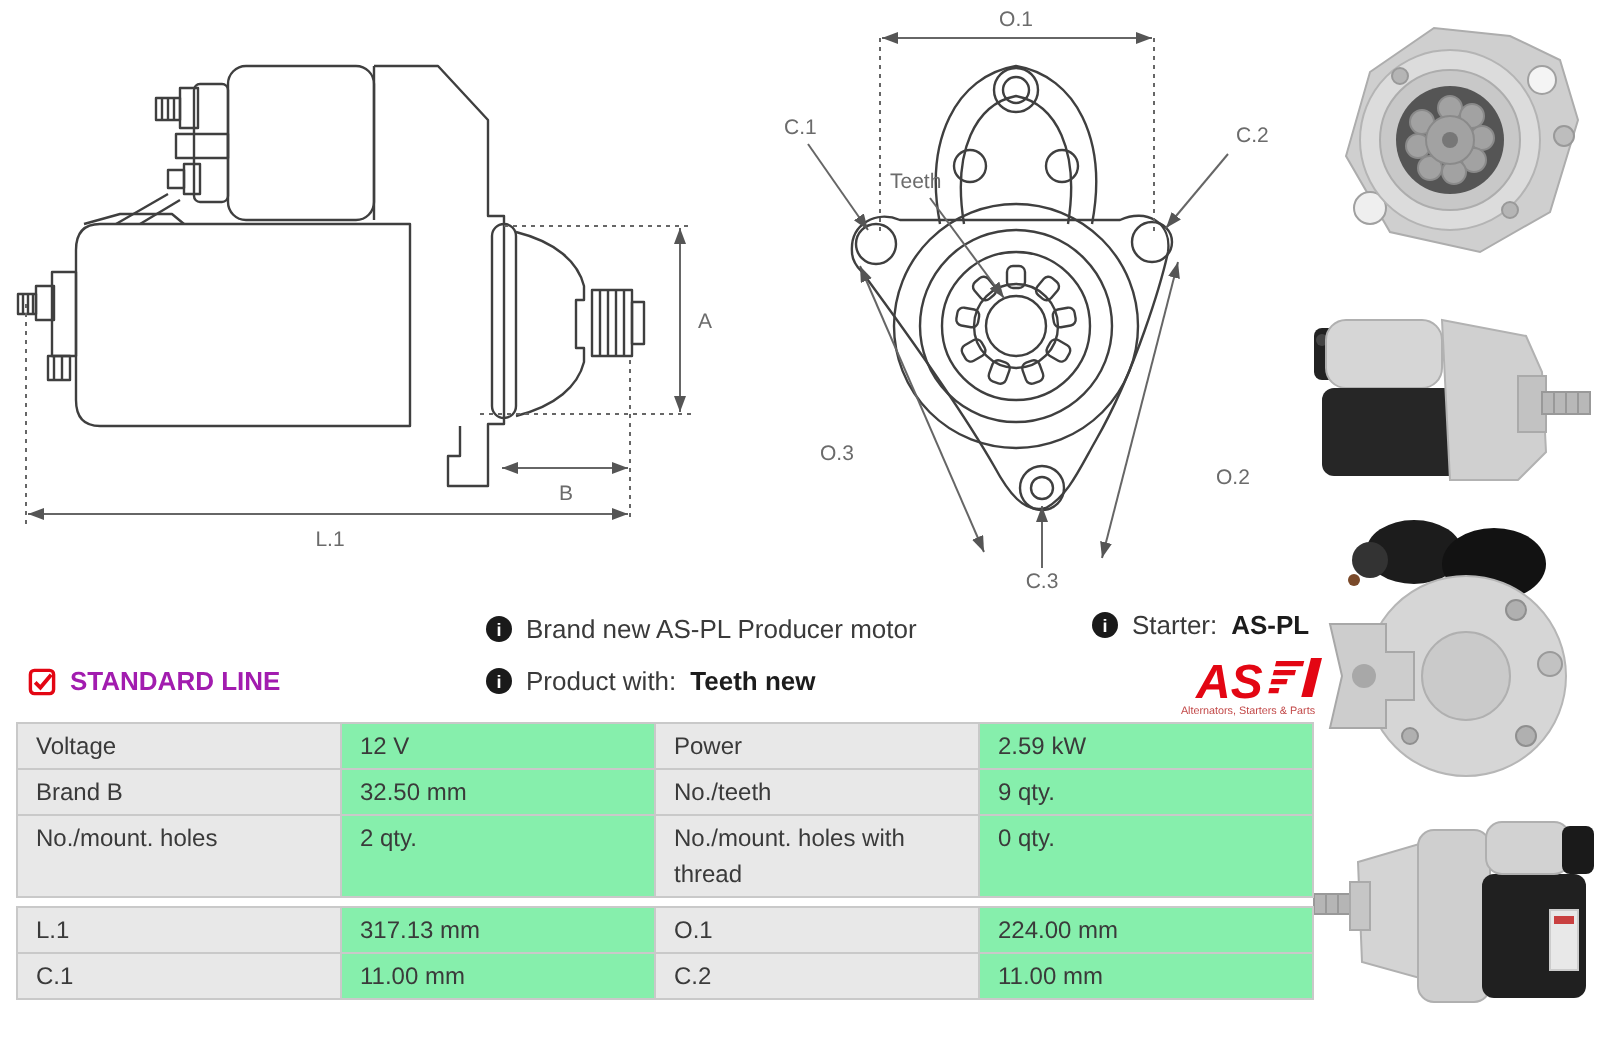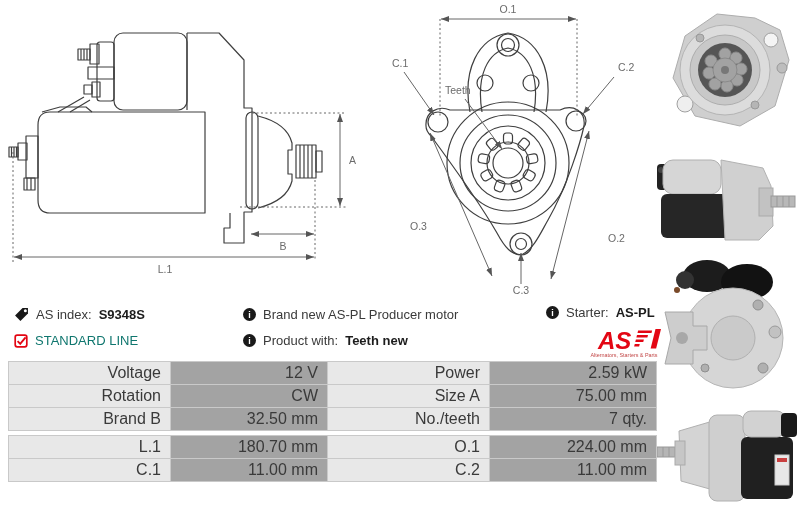--- a/index.html
+++ b/index.html
@@ -2,30 +2,30 @@
 <html><head>
 <meta charset="utf-8">
 <style>
   html,body{margin:0;padding:0;background:#fff;}
   #page{position:relative;width:800px;height:523px;background:#fff;overflow:hidden;
         font-family:"Liberation Sans",sans-serif;color:#3a3a3a;}
   .abs{position:absolute;}
   
   .hdr-item{position:absolute;display:flex;align-items:center;gap:7px;font-size:13px;white-space:nowrap;}
   .hdr-item b{color:#1c1c1c;}
-  .red{color:#0f766e;font-weight:normal;}
+  .red{color:#a21caf;font-weight:bold;}
   .info-ic{display:inline-flex;width:13px;height:13px;border-radius:50%;background:#1a1a1a;color:#fff;
            font-size:9px;font-weight:bold;align-items:center;justify-content:center;flex:0 0 13px;}
   
   .spec{position:absolute;left:8px;top:361px;width:648px;}
   table.sp{border-collapse:collapse;width:648px;table-layout:fixed;}
-  table.sp td{border:1px solid #c9c9c9;font-size:16px;line-height:18px;padding:2px 9px;
-              vertical-align:top;text-align:right;}
+  table.sp td{border:1px solid #c9c9c9;font-size:12px;line-height:18px;padding:2px 9px;
+              vertical-align:top;text-align:left;}
   td.lbl{background:#e8e8e8;}
-  td.val{background:#a3a3a3;}
+  td.val{background:#86efac;}
   table.sp.dims{margin-top:4px;}
   
   .photo{position:absolute;left:655px;width:145px;}
 </style>
 </head>
 <body>
 
 <div id="page">
 
   <svg class="abs" style="left:0;top:0" width="360" height="300" viewBox="0 0 360 300">
@@ -221,28 +221,20 @@
     <path d="M24,36 L58,26 L62,96 L26,86 Z" fill="#d4d4d4" stroke="#b0b0b0"></path>
     <rect x="20" y="46" width="10" height="24" fill="#c6c6c6" stroke="#aaa"></rect>
     <rect x="54" y="20" width="36" height="86" rx="8" fill="#cfcfcf" stroke="#b0b0b0"></rect>
     <rect x="86" y="42" width="52" height="62" rx="6" fill="#202020"></rect>
     <rect x="120" y="60" width="14" height="30" fill="#e8e8e8" stroke="#ccc"></rect>
     <rect x="122" y="63" width="10" height="4" fill="#c94040"></rect>
     <rect x="88" y="16" width="42" height="26" rx="8" fill="#d2d2d2" stroke="#b0b0b0"></rect>
     <rect x="126" y="18" width="16" height="24" rx="4" fill="#1a1a1a"></rect>
   </svg>
 
-  <div class="hdr-item" style="left:14px;top:307px">
-    <svg width="15" height="15" viewBox="0 0 14 14">
-      <path d="M1,8 L8,1 L13,1 L13,6 L6,13 Z" fill="#181818"></path>
-      <circle cx="10.6" cy="3.4" r="1.4" fill="#fff"></circle>
-    </svg>
-    <span>AS index:</span>
-      <b>S9348S</b>
-  </div>
 
   <div class="hdr-item" style="left:14px;top:333px">
     <svg width="14" height="14" viewBox="0 0 14 14">
       <rect x="1.2" y="1.2" width="11.6" height="11.6" rx="2" fill="none" stroke="#e30613" stroke-width="1.7"></rect>
       <path d="M3.6,7.2 L6.2,9.8 L11.6,3.4" fill="none" stroke="#e30613" stroke-width="1.9"></path>
     </svg>
     <span class="red">STANDARD LINE</span>
   </div>
 
   <div class="hdr-item" style="left:243px;top:307px">
@@ -283,44 +275,44 @@
           <col style="width:167px">
         </colgroup>
       <tbody>
         <tr>
           <td class="lbl">Voltage</td>
           <td class="val">12 V</td>
           <td class="lbl">Power</td>
           <td class="val">2.59 kW</td>
         </tr>
         <tr>
-          <td class="lbl">Rotation</td>
-          <td class="val">CW</td>
-          <td class="lbl">Size A</td>
-          <td class="val">75.00 mm</td>
-        </tr>
-        <tr>
           <td class="lbl">Brand B</td>
           <td class="val">32.50 mm</td>
           <td class="lbl">No./teeth</td>
-          <td class="val">7 qty.</td>
+          <td class="val">9 qty.</td>
+        </tr>
+        <tr>
+          <td class="lbl">No./mount. holes</td>
+          <td class="val">2 qty.</td>
+          <td class="lbl">No./mount. holes with thread</td>
+          <td class="val">0 qty.</td>
         </tr>
       </tbody>
     </table>
     <table class="sp dims">
       <colgroup>
           <col style="width:162px">
           <col style="width:157px">
           <col style="width:162px">
           <col style="width:167px">
         </colgroup>
       <tbody>
         <tr>
           <td class="lbl">L.1</td>
-          <td class="val">180.70 mm</td>
+          <td class="val">317.13 mm</td>
           <td class="lbl">O.1</td>
           <td class="val">224.00 mm</td>
         </tr>
         <tr>
           <td class="lbl">C.1</td>
           <td class="val">11.00 mm</td>
           <td class="lbl">C.2</td>
           <td class="val">11.00 mm</td>
         </tr>
       </tbody>

